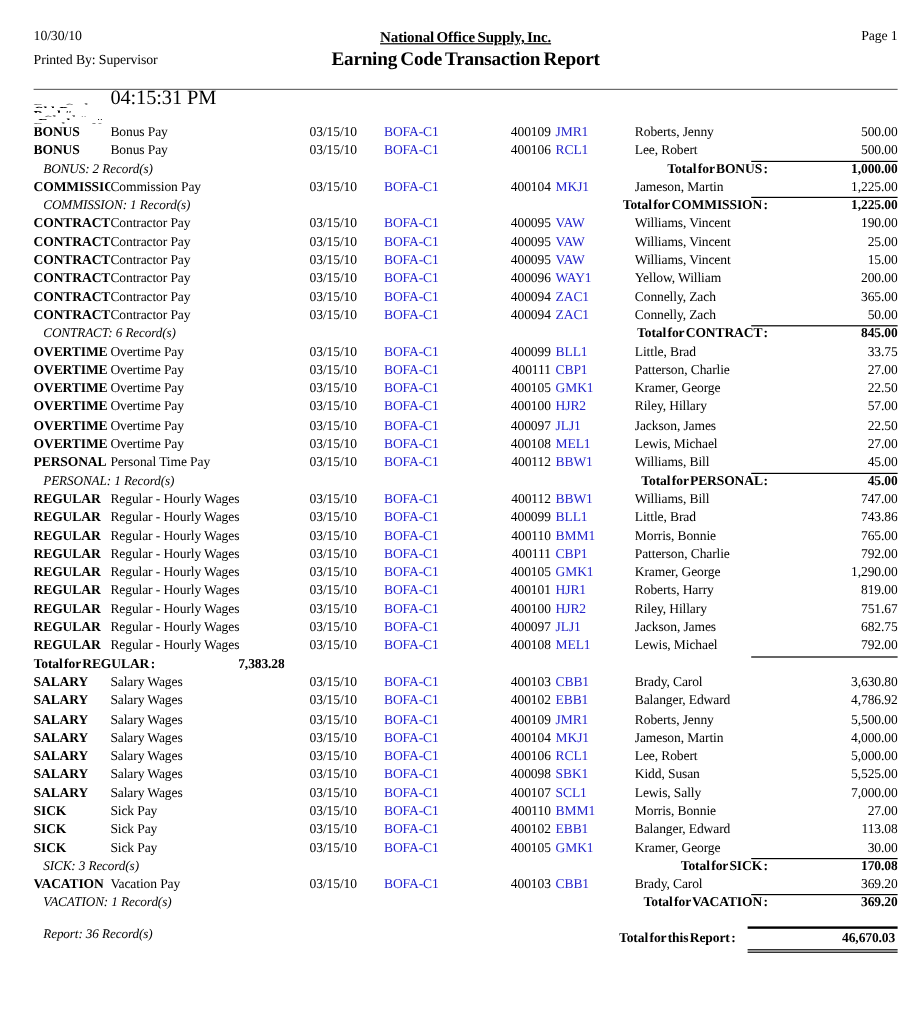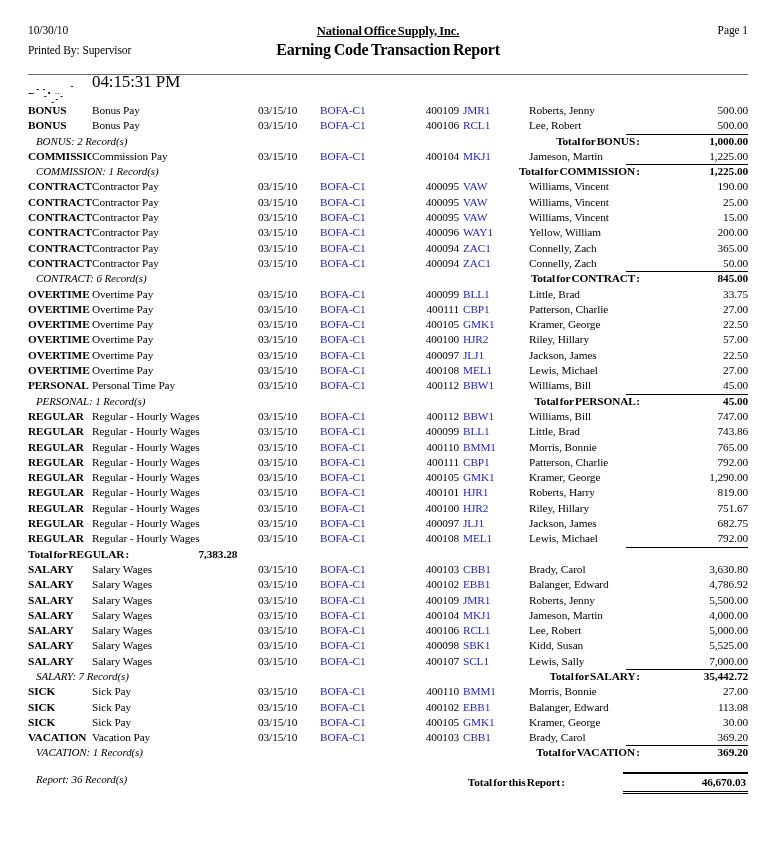--- a/index.html
+++ b/index.html
@@ -44,21 +44,21 @@
 
   
   .trow { position:relative; }
   .g-summary { flex:1; font-style:italic; padding-left:8px; font-size:11px; }
   .g-label { font-weight:bold; text-align:right; word-spacing:-1.5px; }
   .g-amt { width:108px; text-align:right; font-weight:bold; }
   .trow.group::after { content:""; position:absolute; top:0; right:0; width:122px;
     border-top:1px solid #000; }
 
   
-  .trow.grand { margin-top:11px; height:auto; align-items:flex-start;gap:48px; }
+  .trow.grand { margin-top:11px; height:auto; align-items:flex-start; }
   .grand-label { margin-right:10px; padding-top:3px; }
   .grand-amt { width:125px; text-align:right; font-weight:bold;
     border-top:2px solid #000; border-bottom:3px double #000;
     padding:1px 2px 1px 0; line-height:15.3px; }
 </style>
 </head>
 <body>
 
 <div class="page">
 
@@ -459,25 +459,20 @@
     <span class="c-code">SALARY</span>
     <span class="c-desc">Salary Wages</span>
     <span class="c-date">03/15/10</span>
     <span class="c-bank">BOFA-C1</span>
     <span class="c-chk">400107</span>
     <span class="c-emp">SCL1</span>
     <span class="c-name">Lewis, Sally</span>
     <span class="c-amt">7,000.00</span>
   </div>
 
-  <div class="trow group">
-    <span class="g-summary">SALARY: 7 Record(s)</span>
-    <span class="g-label">Total for SALARY :</span>
-    <span class="g-amt">35,442.72</span>
-  </div>
 
   <div class="row">
     <span class="c-code">SICK</span>
     <span class="c-desc">Sick Pay</span>
     <span class="c-date">03/15/10</span>
     <span class="c-bank">BOFA-C1</span>
     <span class="c-chk">400110</span>
     <span class="c-emp">BMM1</span>
     <span class="c-name">Morris, Bonnie</span>
     <span class="c-amt">27.00</span>
@@ -498,20 +493,25 @@
     <span class="c-code">SICK</span>
     <span class="c-desc">Sick Pay</span>
     <span class="c-date">03/15/10</span>
     <span class="c-bank">BOFA-C1</span>
     <span class="c-chk">400105</span>
     <span class="c-emp">GMK1</span>
     <span class="c-name">Kramer, George</span>
     <span class="c-amt">30.00</span>
   </div>
 
+  <div class="trow group">
+    <span class="g-summary">SICK: 3 Record(s)</span>
+    <span class="g-label">Total for SICK :</span>
+    <span class="g-amt">170.08</span>
+  </div>
 
   <div class="row">
     <span class="c-code">VACATION</span>
     <span class="c-desc">Vacation Pay</span>
     <span class="c-date">03/15/10</span>
     <span class="c-bank">BOFA-C1</span>
     <span class="c-chk">400103</span>
     <span class="c-emp">CBB1</span>
     <span class="c-name">Brady, Carol</span>
     <span class="c-amt">369.20</span>

